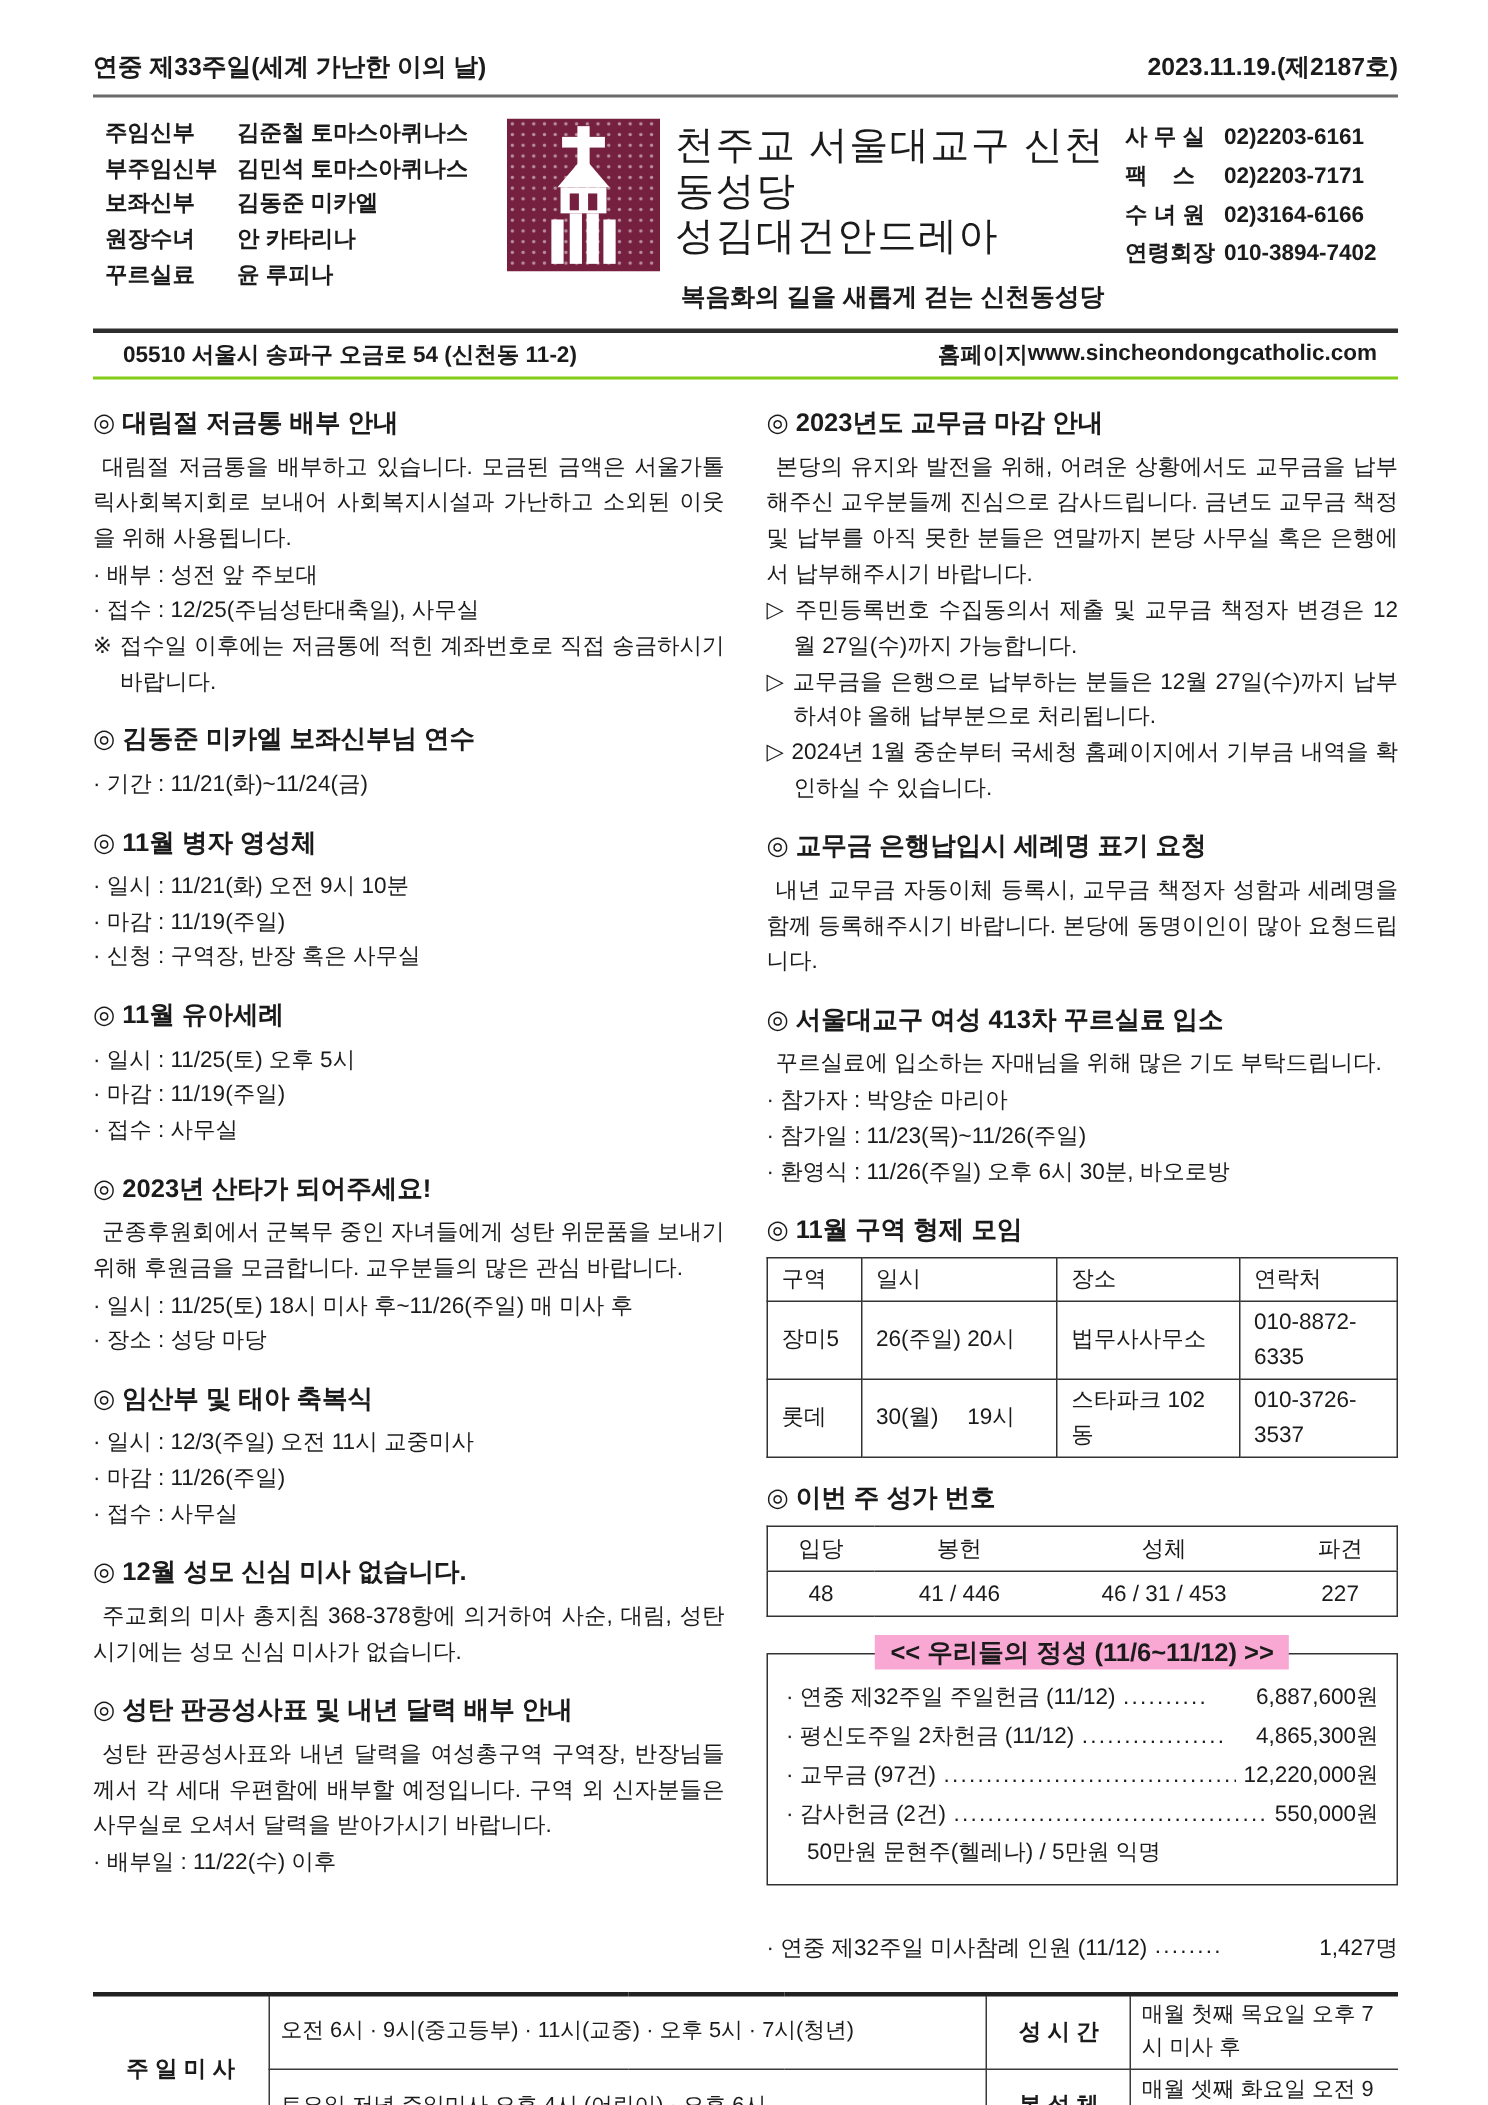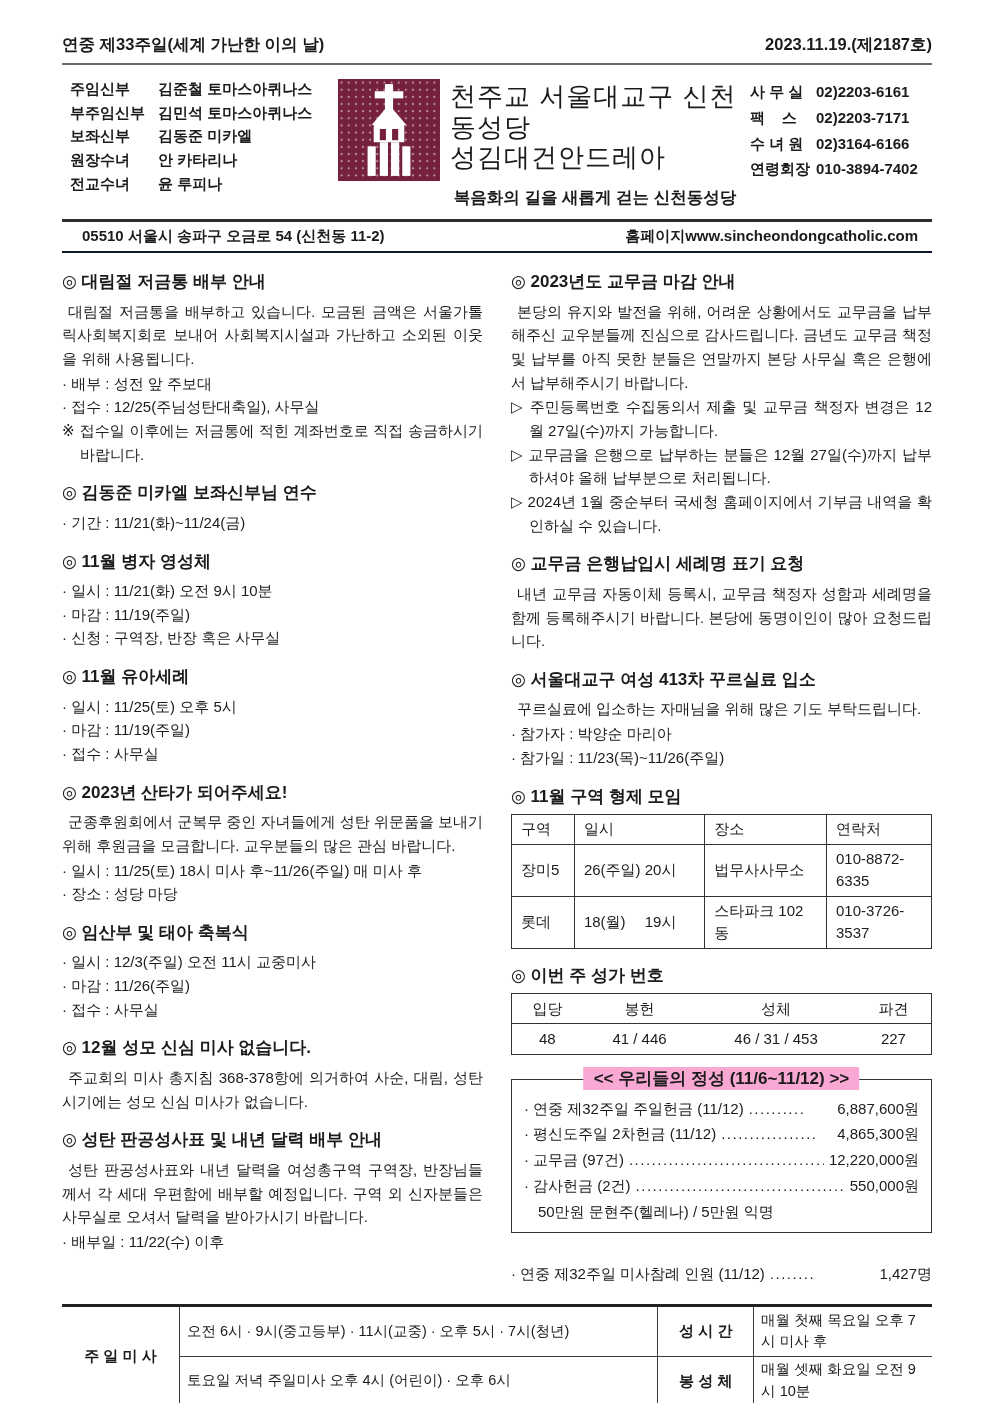--- a/index.html
+++ b/index.html
@@ -20,21 +20,21 @@
   .logo{width:102px;height:102px;flex:none;margin-top:2px;}
   .identity{flex:1;min-width:0;padding-top:4px;}
   .church-name{font-weight:400;font-size:26px;line-height:1.18;letter-spacing:1px;}
   .motto{font-weight:bold;font-size:16.5px;margin-top:14px;text-align:center;}
   .contacts{width:182px;flex:none;font-size:15px;font-weight:bold;line-height:1.72;padding-top:2px;}
   .contact-label{display:inline-block;width:66px;white-space:pre;}
   .contact-row{white-space:nowrap;}
 
   
   .address-bar{display:flex;justify-content:space-between;align-items:center;
-               border-top:3.5px solid #2e2e2e;border-bottom:2px solid #0f172a;
+               border-top:3.5px solid #2e2e2e;border-bottom:2px solid #84cc16;
                padding:5px 14px 5px 20px;font-size:15px;font-weight:bold;}
   .homepage{display:flex;gap:0;}
 
   
   .main{display:flex;justify-content:space-between;margin-top:16px;}
   .col{width:48.4%;}
   .section{margin-bottom:14px;}
   .section-title{font-size:17px;font-weight:bold;margin:0 0 5px 0;line-height:1.5;}
   .section-body{margin:0;font-size:15px;line-height:1.58;text-align:justify;text-indent:6px;}
   .items{list-style:none;margin:1px 0 0 0;padding:0;font-size:15px;line-height:1.58;}
@@ -79,21 +79,21 @@
     <span>연중 제33주일(세계 가난한 이의 날)</span>
     <span>2023.11.19.(제2187호)</span>
   </div>
 
   <div class="header">
     <div class="staff">
       <div class="staff-row"><span class="staff-role">주임신부</span><span>김준철 토마스아퀴나스</span></div>
       <div class="staff-row"><span class="staff-role">부주임신부</span><span>김민석 토마스아퀴나스</span></div>
       <div class="staff-row"><span class="staff-role">보좌신부</span><span>김동준 미카엘</span></div>
       <div class="staff-row"><span class="staff-role">원장수녀</span><span>안 카타리나</span></div>
-      <div class="staff-row"><span class="staff-role">전교수녀</span><span>윤 루피나</span></div>
+      <div class="staff-row"><span class="staff-role">꾸르실료</span><span>윤 루피나</span></div>
     </div>
 
     <div class="logo">
       <svg viewBox="0 0 100 100" width="102" height="102" xmlns="http://www.w3.org/2000/svg">
         <defs>
           <pattern id="dotpat" width="7" height="7" patternUnits="userSpaceOnUse">
             <circle cx="3.5" cy="3.5" r="1.1" fill="#ffffff" opacity="0.5"></circle>
           </pattern>
         </defs>
         <rect x="0" y="0" width="100" height="100" fill="#75203f"></rect>
@@ -223,20 +223,21 @@
         <div class="section-title">◎ 교무금 은행납입시 세례명 표기 요청</div>
         <p class="section-body">내년 교무금 자동이체 등록시, 교무금 책정자 성함과 세례명을 함께 등록해주시기 바랍니다. 본당에 동명이인이 많아 요청드립니다.</p>
       </div>
 
       <div class="section">
         <div class="section-title">◎ 서울대교구 여성 413차 꾸르실료 입소</div>
         <p class="section-body">꾸르실료에 입소하는 자매님을 위해 많은 기도 부탁드립니다.</p>
         <ul class="items">
           <li>· 참가자 : 박양순 마리아</li>
           <li>· 참가일 : 11/23(목)~11/26(주일)</li>
+          <li>· 환영식 : 11/26(주일) 오후 6시 30분, 바오로방</li>
         </ul>
       </div>
 
       <div class="section">
         <div class="section-title">◎ 11월 구역 형제 모임</div>
         <table class="grid-table">
           <colgroup>
               <col style="width:15%">
               <col style="width:31%">
               <col style="width:29%">
@@ -252,21 +253,21 @@
           </thead>
           <tbody>
             <tr>
               <td>장미5</td>
               <td>26(주일) 20시</td>
               <td>법무사사무소</td>
               <td>010-8872-6335</td>
             </tr>
             <tr>
               <td>롯데</td>
-              <td>18(월)　 19시</td>
+              <td>30(월)　 19시</td>
               <td>스타파크 102동</td>
               <td>010-3726-3537</td>
             </tr>
           </tbody>
         </table>
       </div>
 
       <div class="section">
         <div class="section-title">◎ 이번 주 성가 번호</div>
         <table class="hymn-table">

